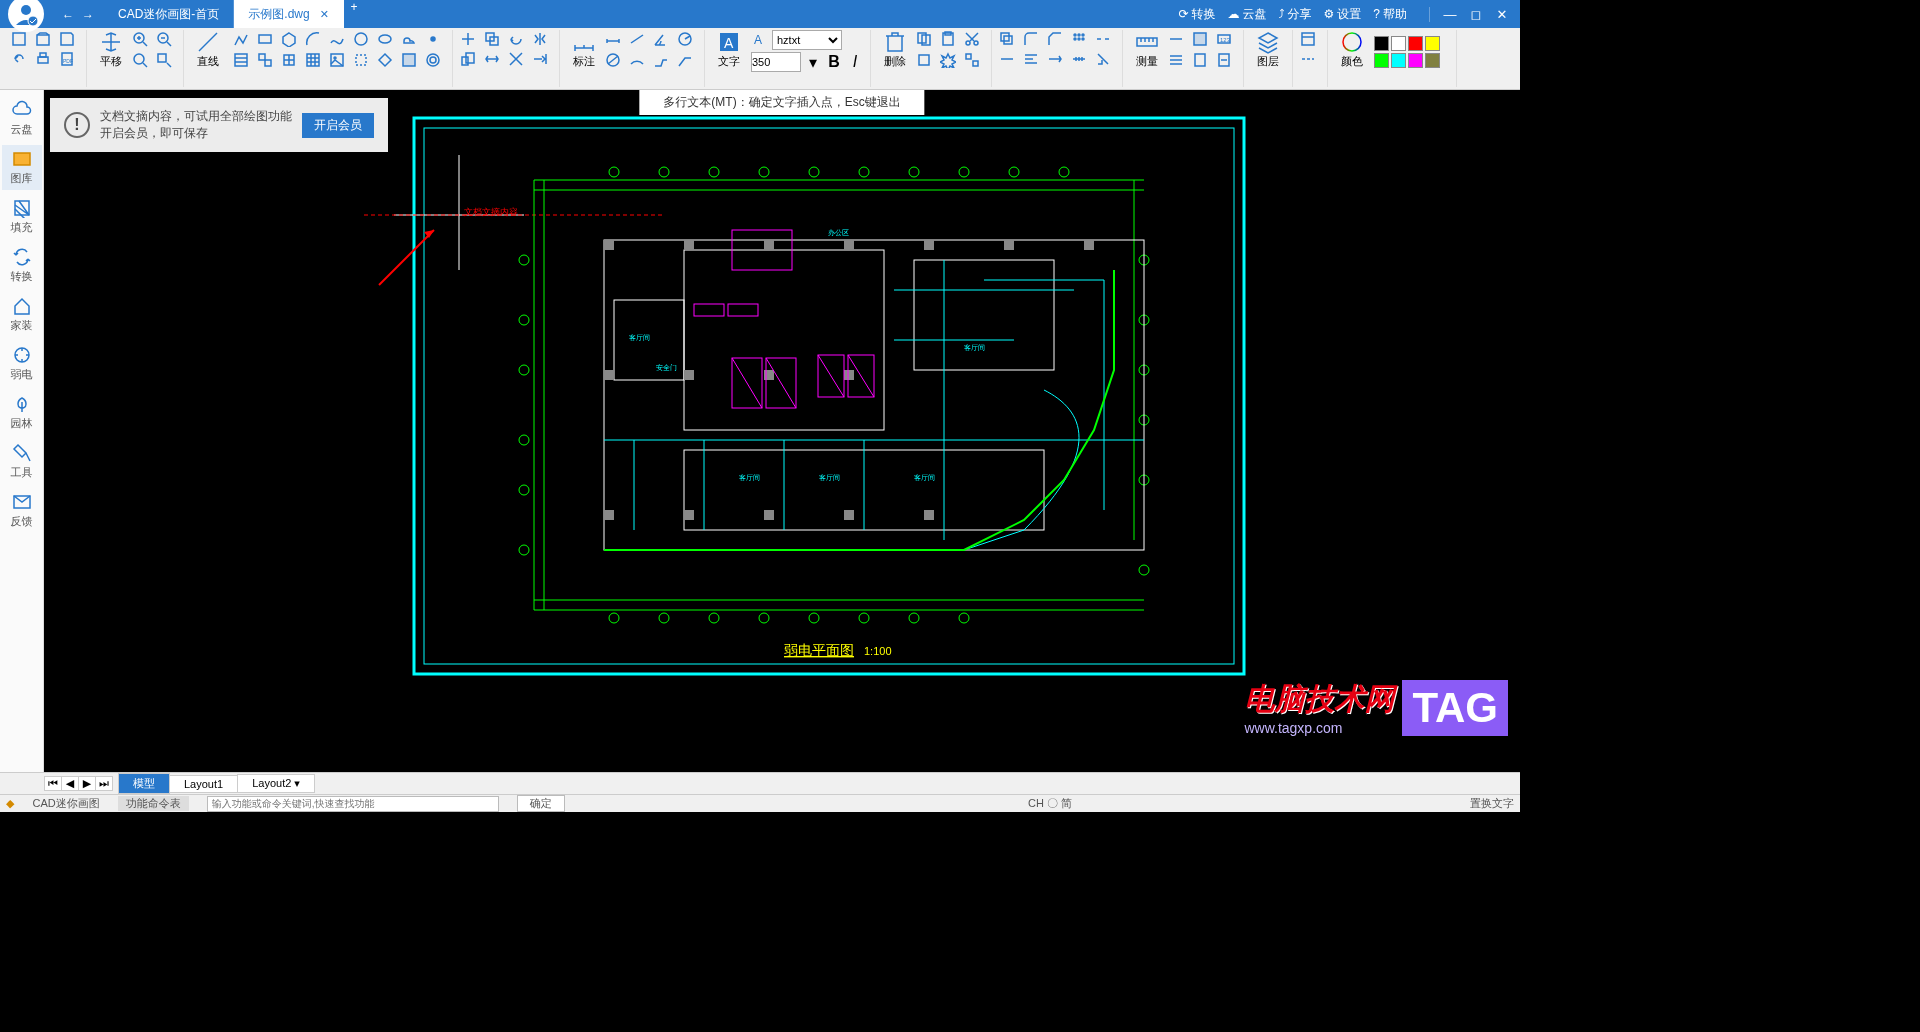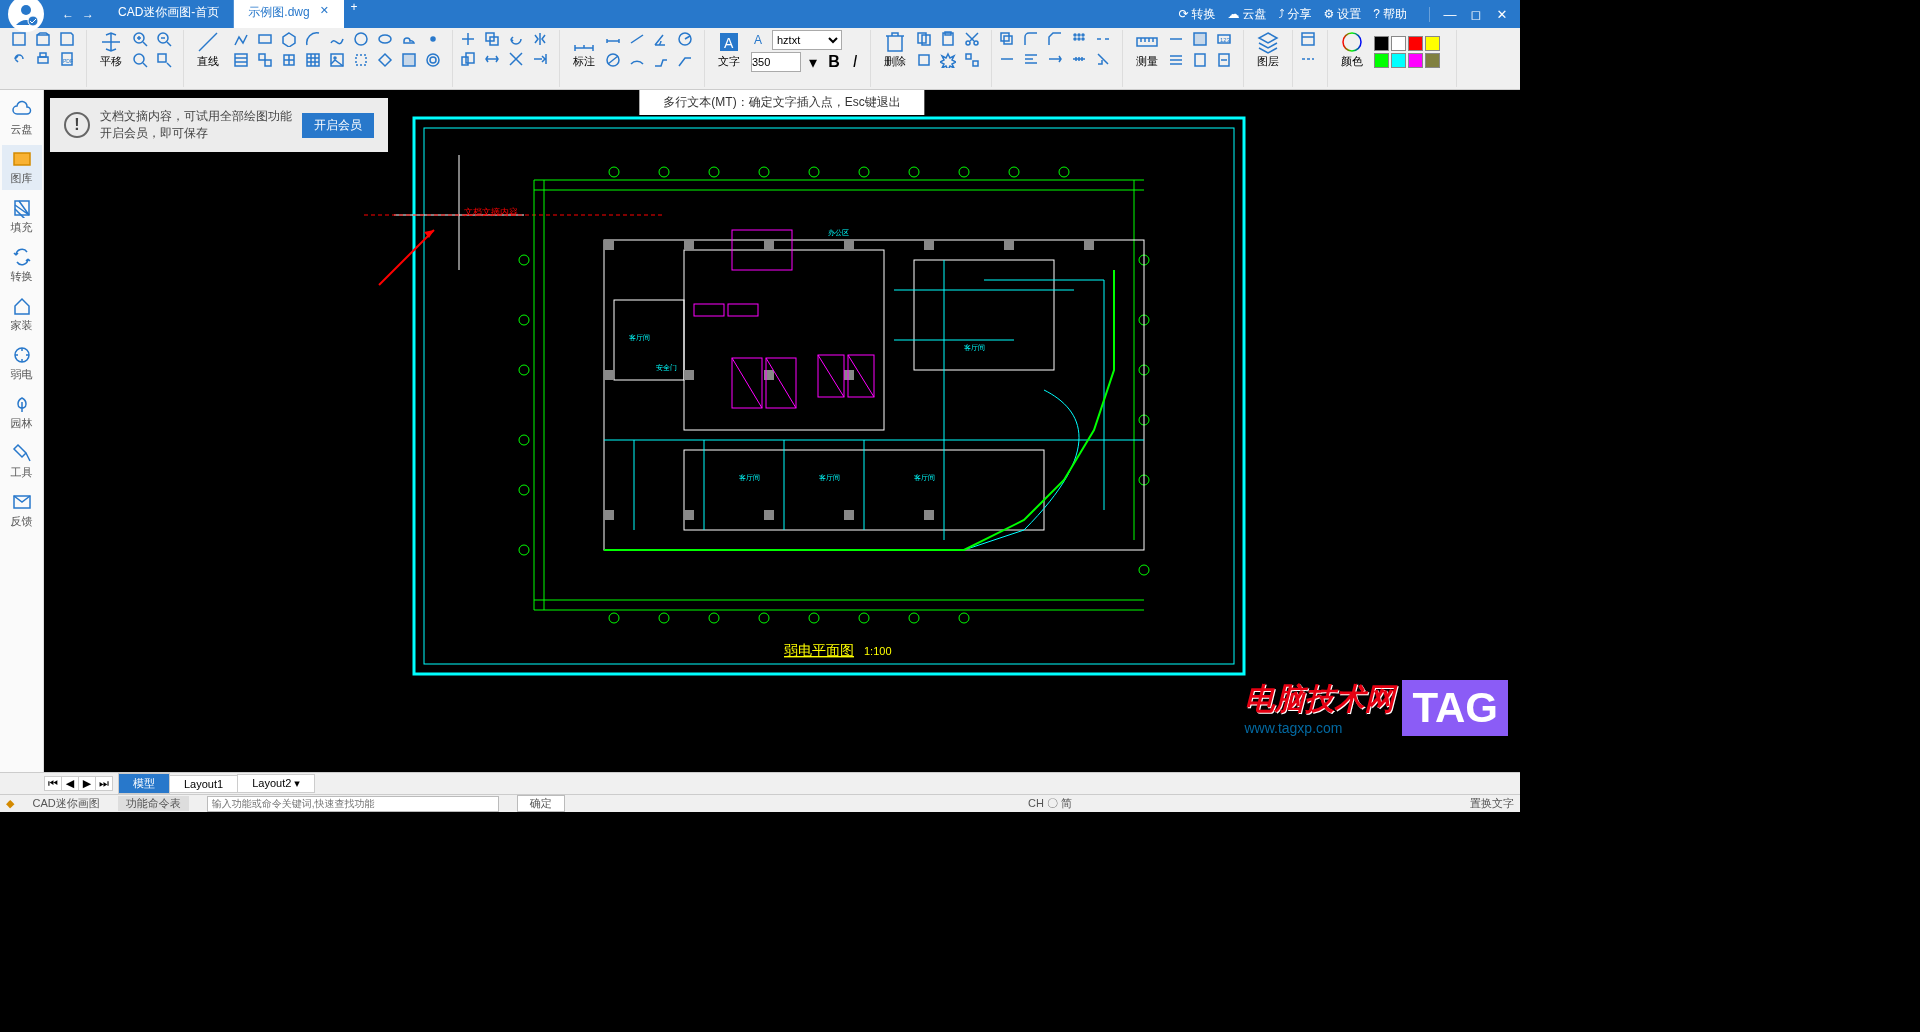--- a/index.html
+++ b/index.html
@@ -3,21 +3,21 @@
 <meta charset="utf-8">
 <style>
 *{margin:0;padding:0;box-sizing:border-box;font-family:"Microsoft YaHei",sans-serif}
 body{width:1520px;height:812px;overflow:hidden;background:#000}
 .titlebar{height:28px;background:#2878cb;display:flex;align-items:center;color:#fff;font-size:12px}
 .avatar{width:36px;height:36px;border-radius:50%;background:#fff;margin:2px 8px;position:relative;display:flex;align-items:center;justify-content:center}
 .avatar svg{width:26px;height:26px}
 .nav-arrows{display:flex;gap:8px;margin:0 10px}
 .nav-arrows span{cursor:pointer}
 .tabs{display:flex;height:28px}
-.tab{padding:4px 14px;display:flex;align-items:flex-start;gap:10px;color:#fff;border-right:1px solid rgba(255,255,255,0.2)}
+.tab{padding:14px 14px;display:flex;align-items:center;gap:10px;color:#fff;border-right:1px solid rgba(255,255,255,0.2)}
 .tab.active{background:#fff;color:#2878cb}
 .tab-close{font-size:11px;cursor:pointer}
 .tab-add{width:20px;text-align:center;cursor:pointer}
 .title-right{margin-left:auto;display:flex;align-items:center;gap:12px;padding-right:8px}
 .title-right .tbtn{display:flex;align-items:center;gap:3px;cursor:pointer;font-size:12px}
 .win-controls{display:flex;gap:6px;margin-left:10px;border-left:1px solid rgba(255,255,255,0.3);padding-left:10px}
 .win-controls span{width:20px;text-align:center;cursor:pointer;font-size:13px}
 .ribbon{height:62px;background:#f0f0f0;border-bottom:1px solid #ccc;display:flex;padding:2px 4px}
 .rgroup{display:flex;flex-direction:column;align-items:center;padding:0 6px;border-right:1px solid #ddd}
 .ricon{width:18px;height:18px;display:flex;align-items:center;justify-content:center;cursor:pointer}
@@ -48,21 +48,21 @@
 .ltab.active{background:#2878cb;color:#fff}
 .lnav{display:flex;margin-right:6px}
 .lnav span{width:18px;text-align:center;border:1px solid #ccc;background:#fff;cursor:pointer;margin-right:-1px}
 .statusbar{height:18px;background:#f0f0f0;border-top:1px solid #ccc;display:flex;align-items:center;font-size:11px;color:#555;gap:18px;padding:0 6px}
 .statusbar .sbtn{cursor:pointer}
 .cmd-input{width:292px;height:16px;border:1px solid #bbb;font-size:10px;color:#999;padding:0 4px;background:#fff}
 .ok-btn{border:1px solid #bbb;padding:0 12px;background:#fff}
 .watermark{position:absolute;right:12px;bottom:36px;z-index:10;display:flex;align-items:flex-end;gap:8px}
 .wm-text{}
 .wm-l1{color:#e60012;font-size:30px;font-weight:bold;font-style:italic;text-shadow:1px 1px #fff}
-.wm-l2{color:#0369a1;font-size:14px}
+.wm-l2{color:#c4b5fd;font-size:14px}
 .tag{background:#8b5cf6;color:#fff;font-size:42px;font-weight:bold;padding:4px 10px;font-family:Arial}
 .dxlabel{font-size:11px}
 </style>
 </head>
 <body>
 
 <div class="titlebar">
   <div class="avatar">
     <svg>
         <circle cx="13" cy="9" r="5" fill="#2878cb"></circle>

